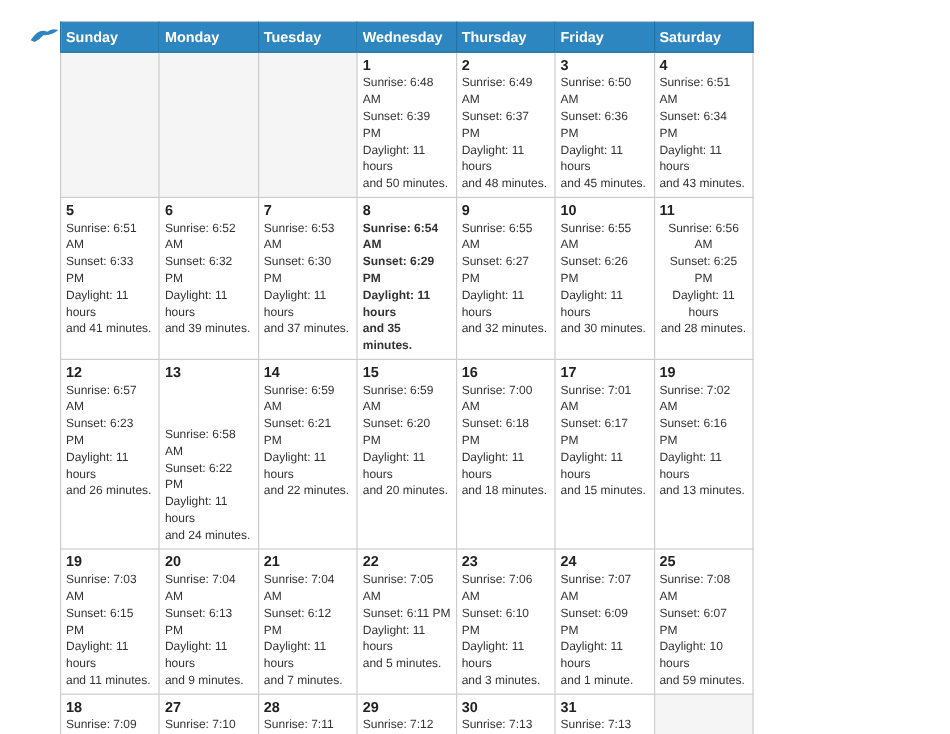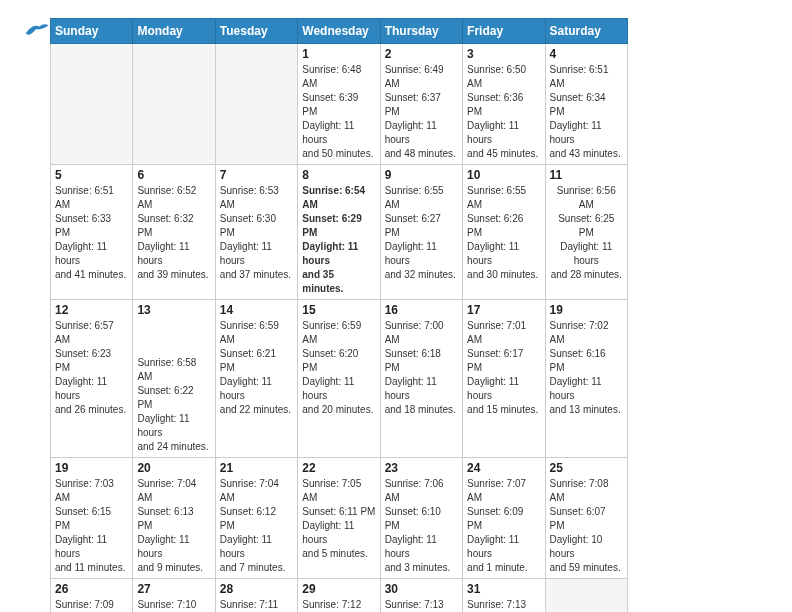--- a/index.html
+++ b/index.html
@@ -312,21 +312,21 @@
           <td>
             <div class="day-num">25</div>
             <div class="day-info" style="white-space: pre-line;">Sunrise: 7:08 AM
 Sunset: 6:07 PM
 Daylight: 10 hours
 and 59 minutes.</div>
           </td>
         </tr>
         <tr>
           <td>
-            <div class="day-num">26</div>
+            <div class="day-num">18</div>
             <div class="day-info" style="white-space: pre-line;">Sunrise: 7:09 AM
 Sunset: 6:06 PM
 Daylight: 10 hours
 and 57 minutes.</div>
           </td>
           <td>
             <div class="day-num">27</div>
             <div class="day-info" style="white-space: pre-line;">Sunrise: 7:10 AM
 Sunset: 6:05 PM
 Daylight: 10 hours

